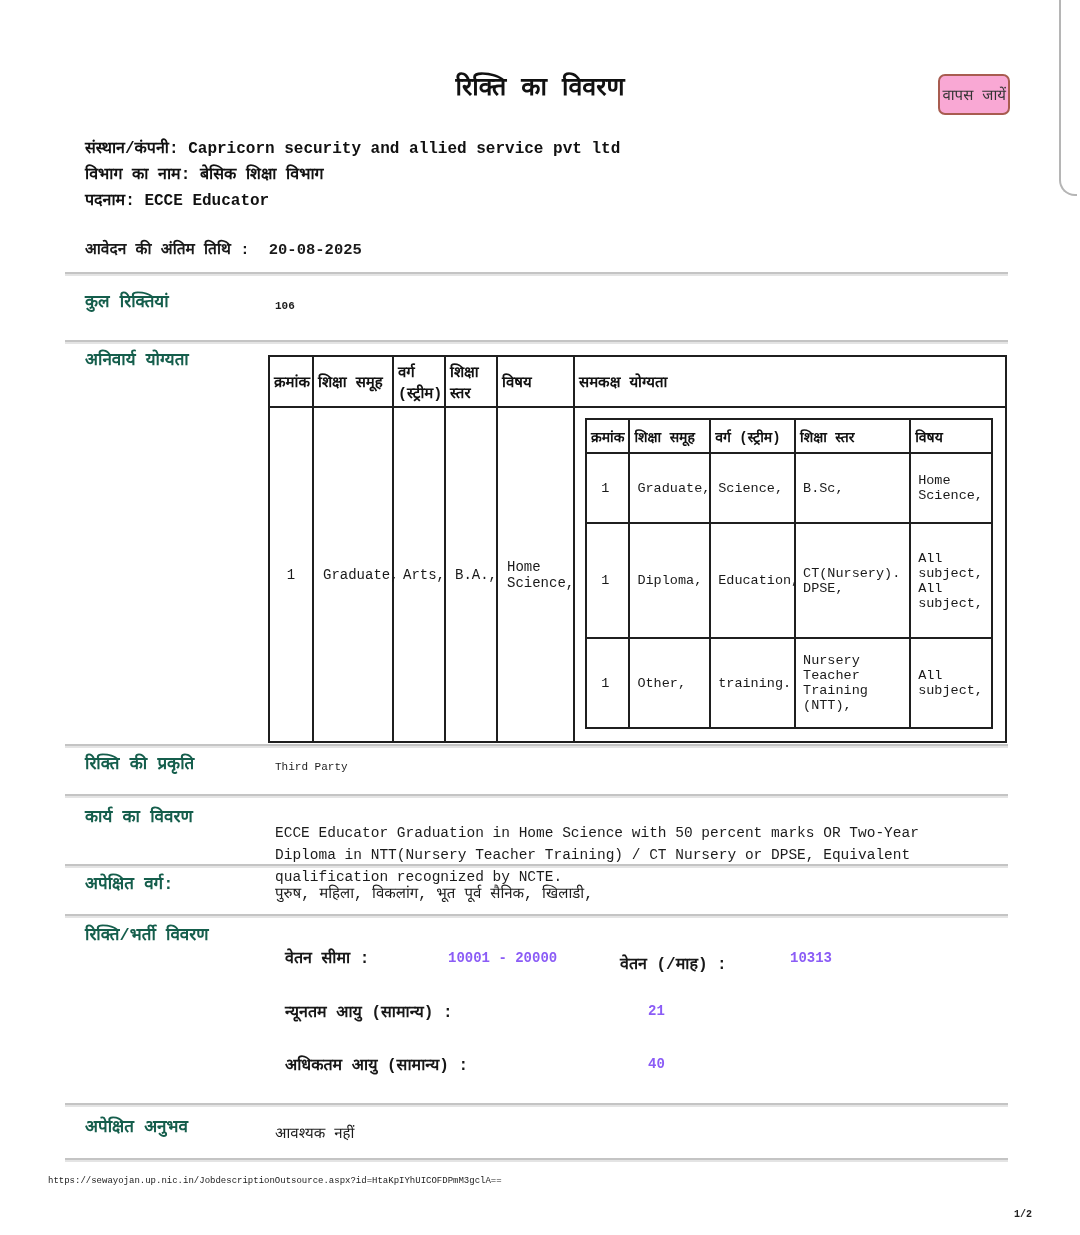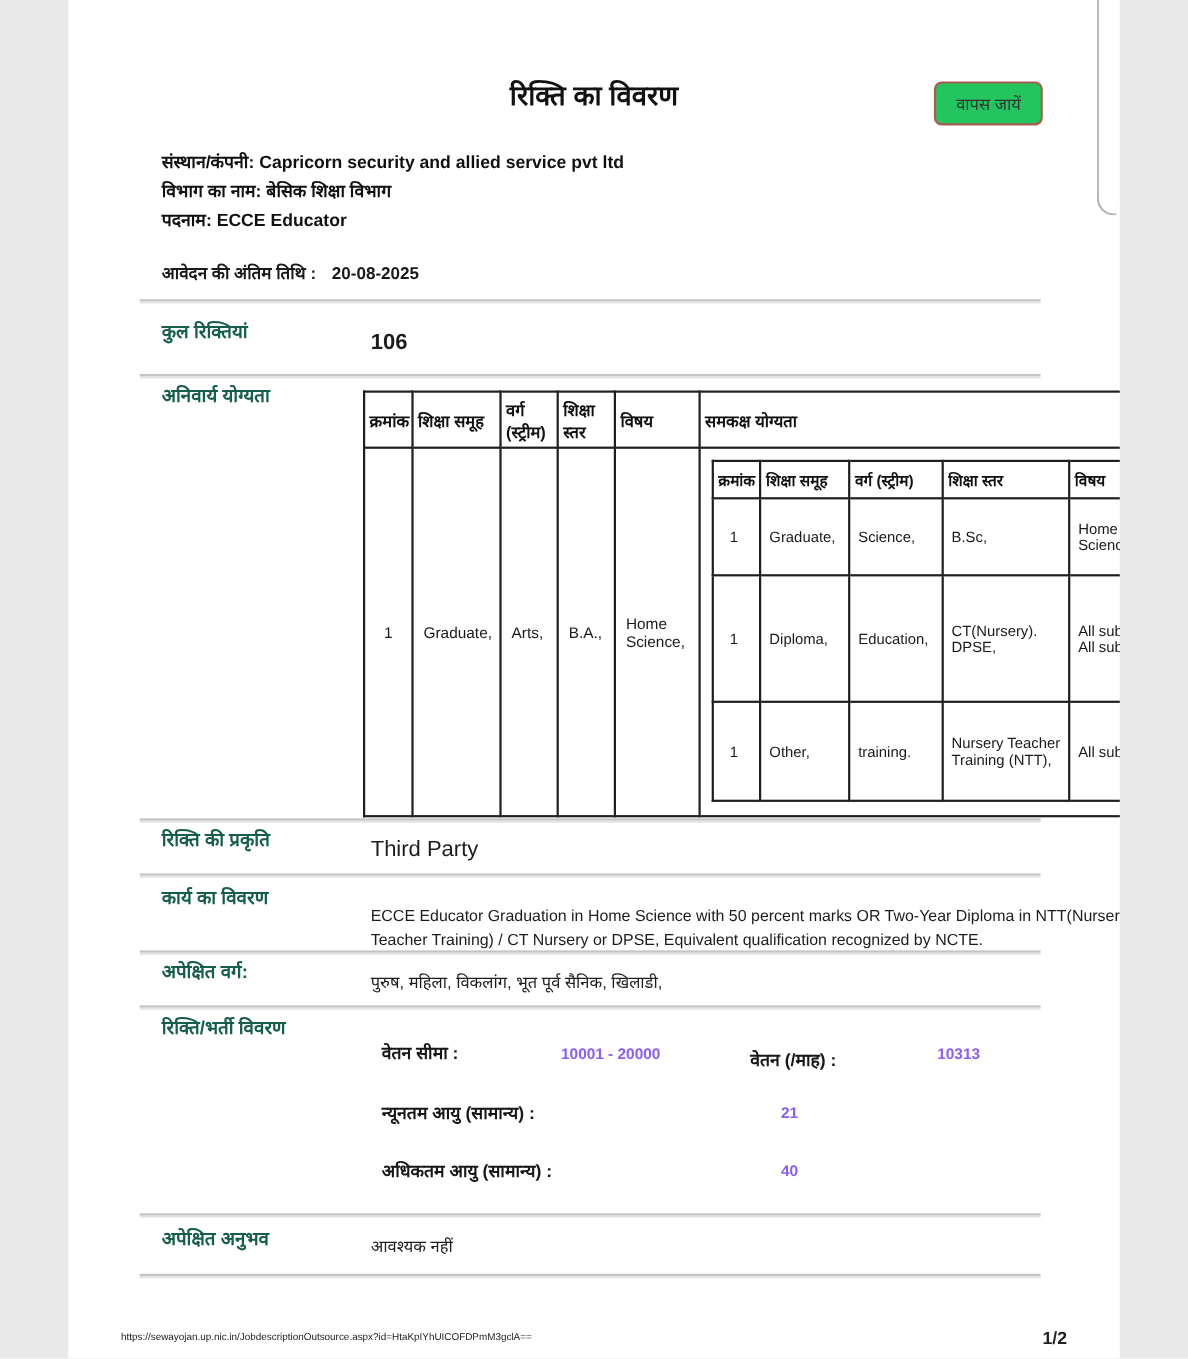--- a/index.html
+++ b/index.html
@@ -1,33 +1,33 @@
 <!DOCTYPE html>
 <html><head>
 <meta charset="utf-8">
 <style>
   html,body{margin:0;padding:0;background:#e9e9e9;}
   .page{
     position:relative;
-    width:956px;height:1235px;
+    width:1080px;height:1235px;
     margin:0 auto;
     background:#ffffff;
-    font-family:Liberation Sans, sans-serif;
+    font-family:Liberation Mono, monospace;
     color:#1a1a1a;
     overflow:hidden;
   }
   
   .title{
     position:absolute;left:0;right:0;top:68px;
     text-align:center;font-size:25px;font-weight:bold;color:#111;
   }
   .back-btn{
     position:absolute;top:74px;right:70px;
-    background:#22c55e;border:2px solid #a85c50;border-radius:7px;
-    padding:8px 18px;font-size:15px;color:#333;
+    background:#f9a8d4;border:2px solid #a85c50;border-radius:7px;
+    padding:8px 2px;font-size:15px;color:#333;
     font-family:inherit;cursor:pointer;
   }
   .edge-artifact{
     position:absolute;top:-4px;right:3px;width:16px;height:198px;
     border-left:2px solid #b5b5b5;border-bottom:2px solid #b5b5b5;
     border-bottom-left-radius:16px;
   }
   
   .info-block{position:absolute;left:85px;top:136px;font-size:16px;line-height:26px;}
   .info-block .lbl{font-weight:bold;color:#111;}
@@ -36,21 +36,21 @@
   .date-left{position:absolute;left:85px;top:237px;font-size:15.5px;font-weight:bold;}
   .date-right{position:absolute;right:95px;top:237px;font-size:15.5px;font-weight:bold;}
   .date-left .val,.date-right .val{margin-left:10px;}
   
   .divider{position:absolute;left:65px;right:72px;height:2px;background:#c4c4c4;box-shadow:0 2px 0 #e4e4e4;}
   .d1{top:272px}.d2{top:340px}.d3{top:744px}.d4{top:794px}
   .d5{top:864px}.d6{top:914px}.d7{top:1103px}.d8{top:1158px}
   
   .sec-label{position:absolute;left:85px;font-size:17px;font-weight:bold;color:#155e4c;}
   
-  .plain-val{position:absolute;font-size:20px;color:#1c1c1c;}
+  .plain-val{position:absolute;font-size:11px;color:#1c1c1c;}
   .bold-val{font-weight:600;}
   
   .qual-table-wrap{position:absolute;left:268px;top:355px;}
   table{border-collapse:collapse;table-layout:fixed;}
   .outer{width:737px;}
   .outer th,.outer td{border:2px solid #1f1f1f;}
   .outer th{height:45px;font-size:15px;font-weight:bold;text-align:left;padding:2px 4px;vertical-align:middle;color:#111;}
   .outer td{vertical-align:middle;font-size:14px;padding:2px 2px 2px 9px;}
   .outer td.sno{text-align:center;padding-left:2px;}
   .outer td.equiv-cell{vertical-align:top;padding:10px 12px 12px 10px;}
@@ -62,22 +62,22 @@
   .inner td.sno{text-align:center;padding-left:2px;}
   .inner tr.r1{height:70px;}
   .inner tr.r2{height:115px;}
   .inner tr.r3{height:90px;}
   
   .job-desc{position:absolute;left:275px;top:810px;width:712px;font-size:14.5px;line-height:22px;color:#1c1c1c;margin-top:12px;}
   
   .field-label{position:absolute;font-size:16px;font-weight:bold;color:#171717;}
   .field-value{position:absolute;font-size:14px;font-weight:600;color:#8b5cf6;}
   
-  .footer-url{position:absolute;left:28px;top:1210px;font-size:9px;color:#222;padding-left:20px;}
-  .footer-page{position:absolute;right:48px;top:1209px;font-size:16px;font-weight:bold;color:#222;text-align:right;}
+  .footer-url{position:absolute;left:28px;top:1176px;font-size:9px;color:#222;padding-left:20px;}
+  .footer-page{position:absolute;right:48px;top:1209px;font-size:10px;font-weight:bold;color:#222;text-align:right;}
 </style>
 </head>
 <body>
 
 <div class="page">
 
   <div class="edge-artifact"></div>
 
   <div class="title">रिक्ति का विवरण</div>
   <button class="back-btn">वापस जायें</button>

